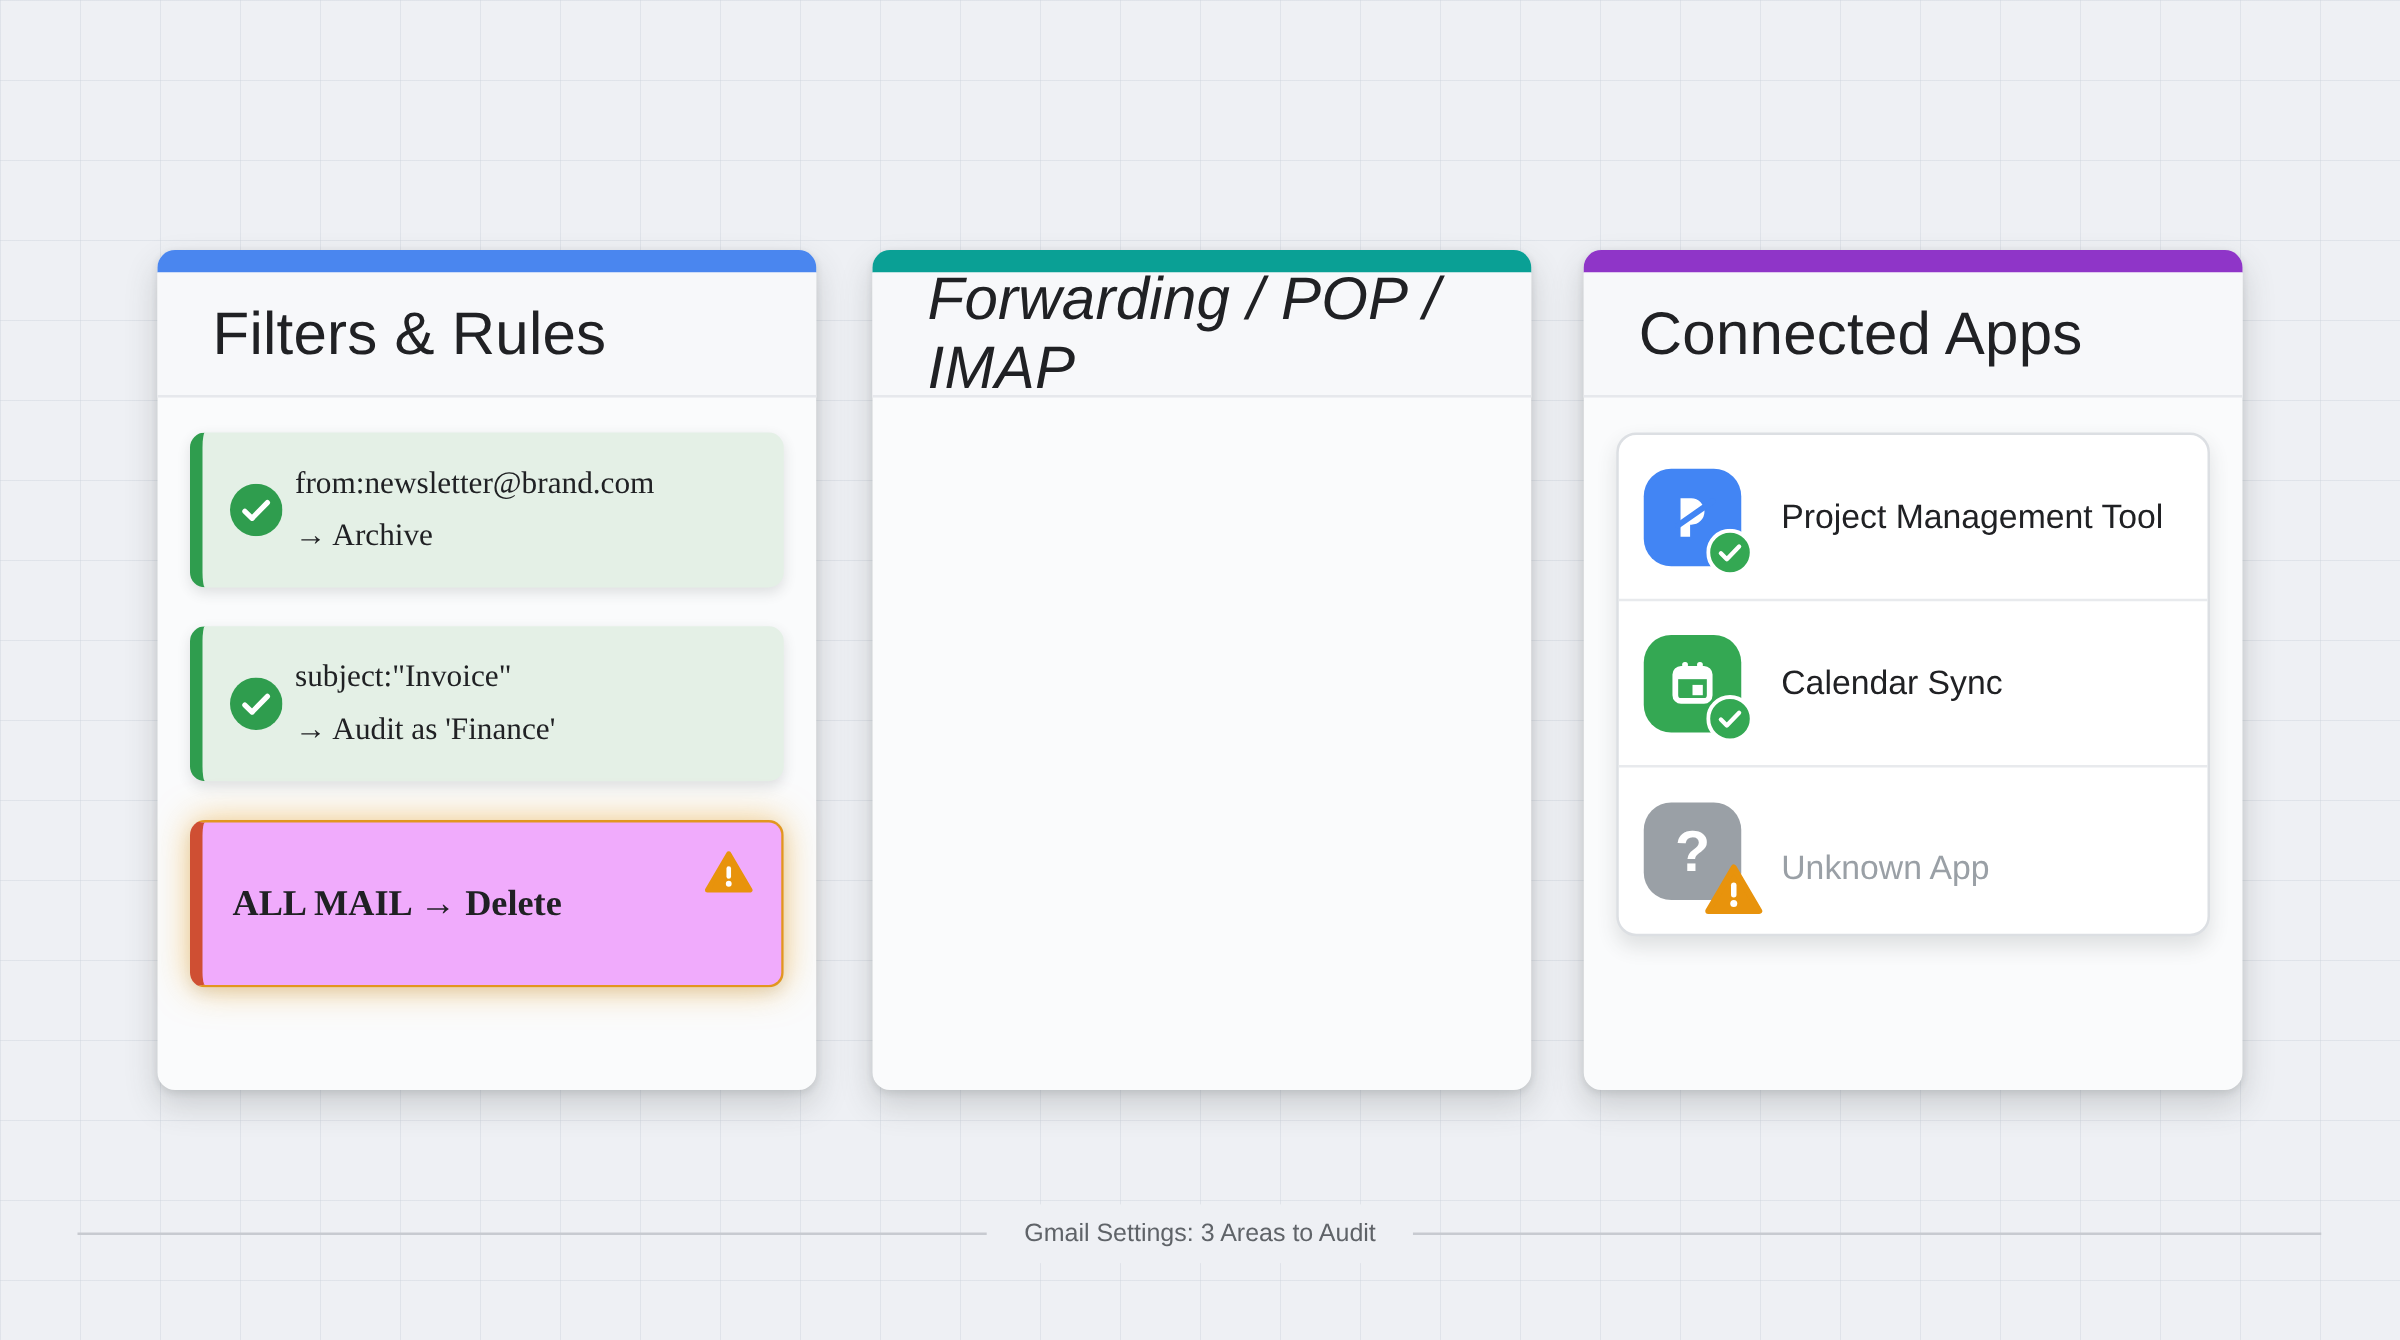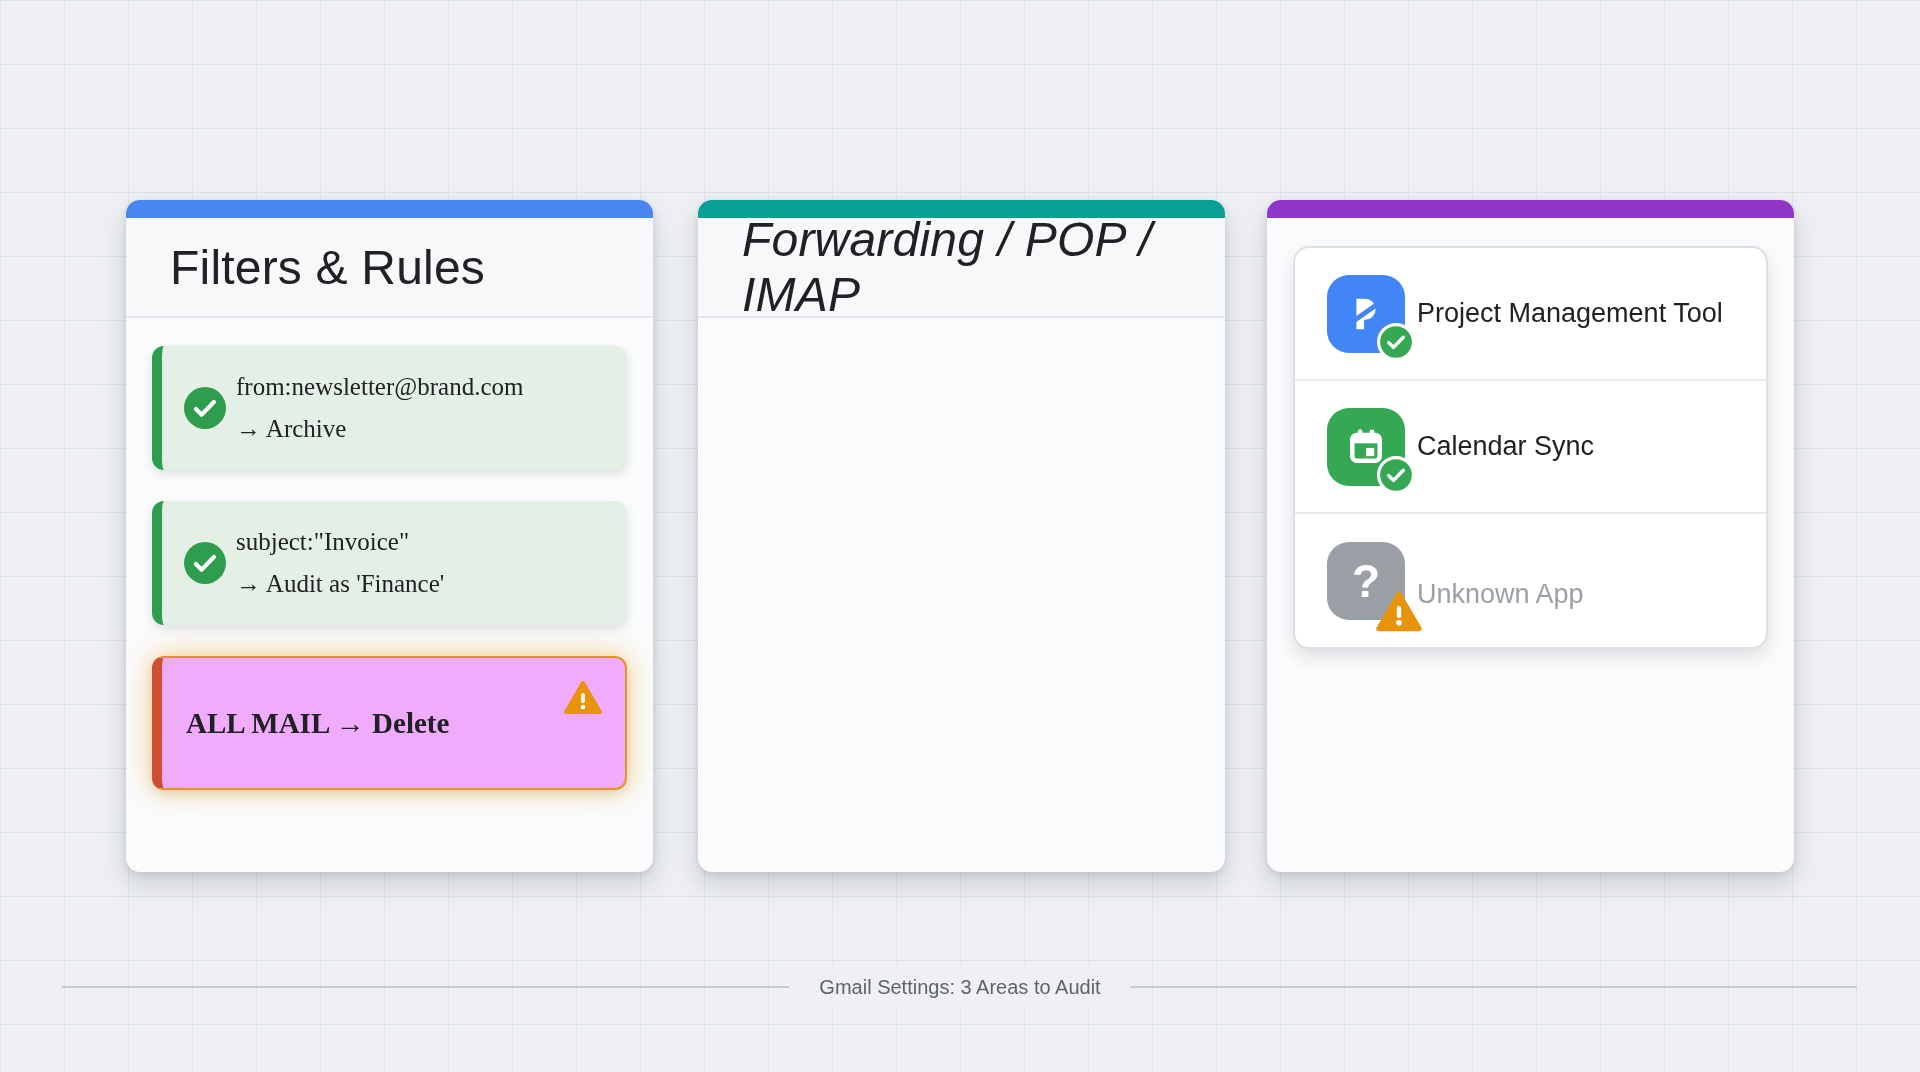--- a/index.html
+++ b/index.html
@@ -81,22 +81,22 @@
   .fwd-addr { font-size:28px; color:#c9442a; }
   .shield-icon { width:40px; height:44px; flex:0 0 40px; }
 
   
   .apps-box {
     margin-top:0;
     background:#ffffff; border:2px solid #dcdfe3; border-radius:16px;
     box-shadow:0 8px 16px rgba(60,64,67,0.14);
   }
   .app-row {
-    display:flex; align-items:center; gap:12px;
-    padding:0 32px; height:133px; border-bottom:2px solid #e8eaed;
+    display:flex; align-items:center; gap:32px;
+    padding:0 20px; height:133px; border-bottom:2px solid #e8eaed;
   }
   .app-row:last-child { border-bottom:none; }
   .app-icon {
     position:relative; width:78px; height:78px; flex:0 0 78px;
     border-radius:22px; display:flex; align-items:center; justify-content:center;
   }
   .app-icon.blue  { background:#4285f4; }
   .app-icon.green { background:#34a853; }
   .app-icon.gray  { background:#9aa0a6; }
   .app-name { font-size:27px; color:#202124; }
@@ -168,20 +168,23 @@
 
   <div class="card c2">
     <div class="topbar" style="background: rgb(10, 160, 149);"></div>
     <div class="card-header">
       <div class="card-title">Forwarding / POP / IMAP</div>
     </div>
   </div>
 
   <div class="card c3">
     <div class="topbar" style="background: rgb(143, 53, 200);"></div>
+    <div class="card-header">
+      <div class="card-title">Connected Apps</div>
+    </div>
     <div class="card-body">
 
       <div class="apps-box">
 
         <div class="app-row">
           <div class="app-icon blue">
             <svg width="46" height="46" viewBox="0 0 48 48">
               <path d="M14 8 h9 a11 11 0 0 1 0 22 h-1 v10 h-8 z" fill="#ffffff"></path>
               <rect x="8" y="20" width="40" height="5" rx="2" transform="rotate(-35 24 24)" fill="#4285f4"></rect>
             </svg>

